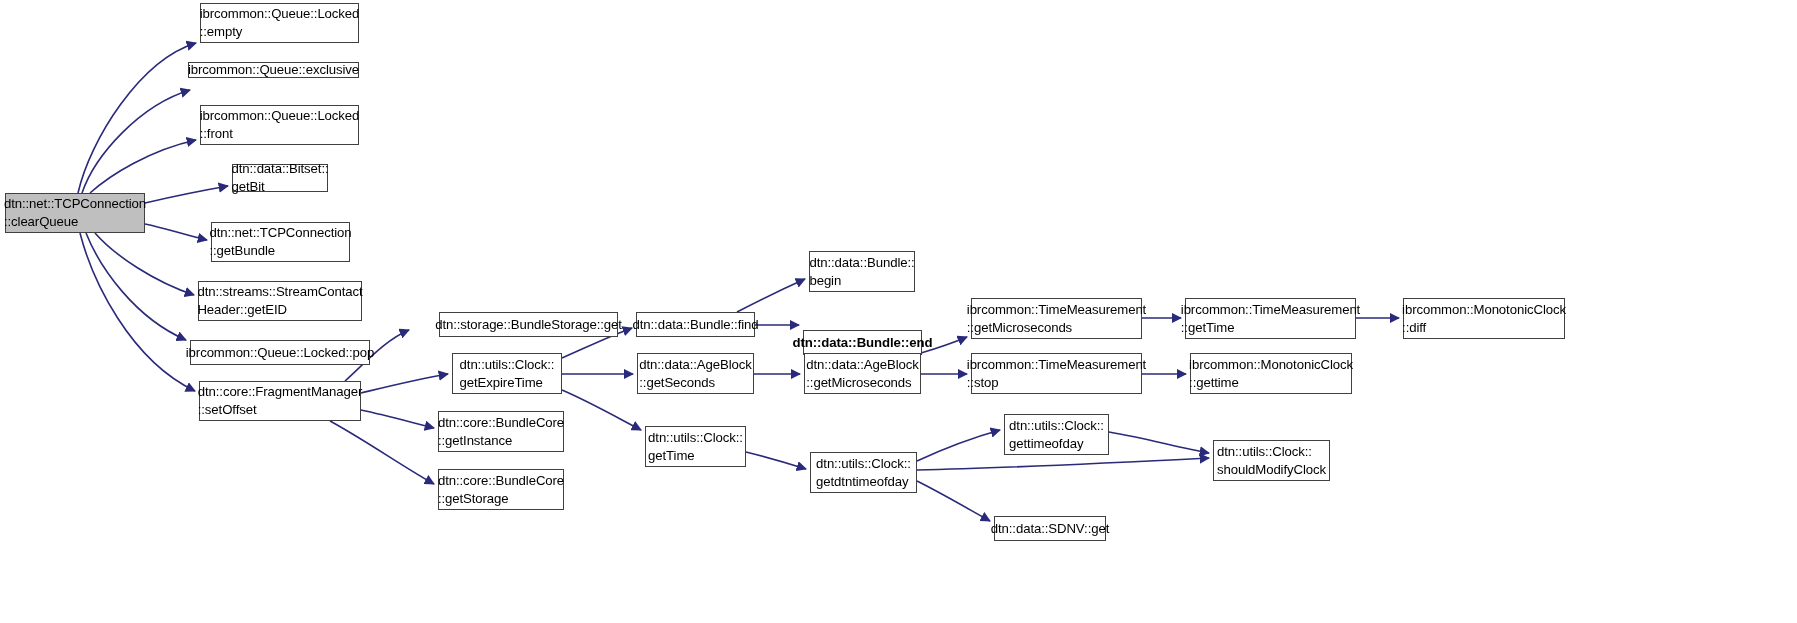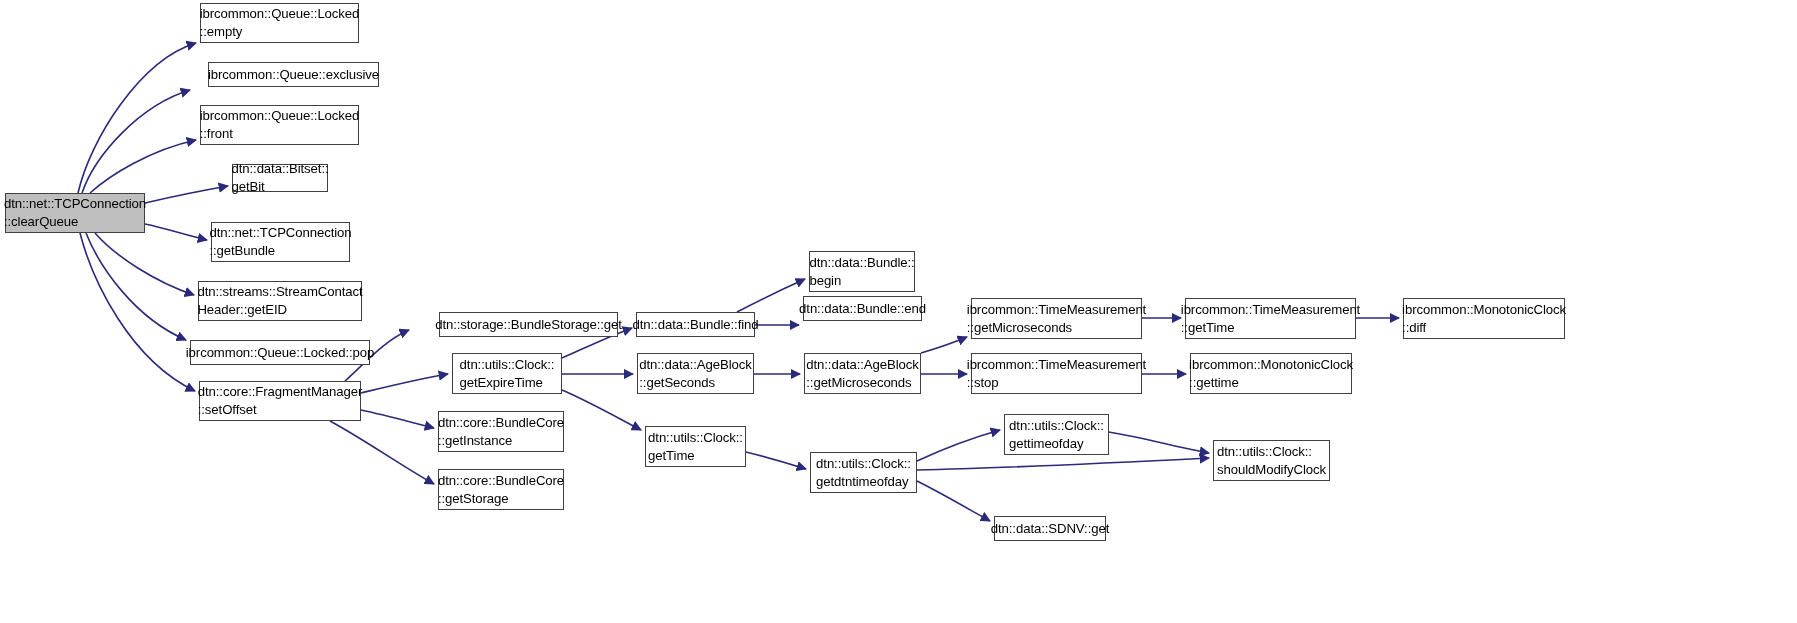--- a/index.html
+++ b/index.html
@@ -88,21 +88,21 @@
         <path d="M 917,481 C 945,495 970,510 990,521" marker-end="url(#arrow)" stroke="#2a2a7a"></path>
         <path d="M 1109,432 C 1145,438 1180,448 1209,453" marker-end="url(#arrow)" stroke="#2a2a7a"></path>
       </g>
   </svg>
 
   <div id="node-layer">
       <div class="node root" style="left: 5px; top: 193px; width: 140px; height: 40px;"><span class="node-label">dtn::net::TCPConnection
 ::clearQueue</span></div>
       <div class="node" style="left: 200px; top: 3px; width: 159px; height: 40px;"><span class="node-label">ibrcommon::Queue::Locked
 ::empty</span></div>
-      <div class="node" style="left: 208px; top: 62px; width: 171px; height: 25px;"><span class="node-label">ibrcommon::Queue::exclusive</span></div>
+      <div class="node" style="left: 188px; top: 62px; width: 171px; height: 16px;"><span class="node-label">ibrcommon::Queue::exclusive</span></div>
       <div class="node" style="left: 200px; top: 105px; width: 159px; height: 40px;"><span class="node-label">ibrcommon::Queue::Locked
 ::front</span></div>
       <div class="node" style="left: 232px; top: 164px; width: 96px; height: 28px;"><span class="node-label">dtn::data::Bitset::
 getBit</span></div>
       <div class="node" style="left: 211px; top: 222px; width: 139px; height: 40px;"><span class="node-label">dtn::net::TCPConnection
 ::getBundle</span></div>
       <div class="node" style="left: 198px; top: 281px; width: 164px; height: 40px;"><span class="node-label">dtn::streams::StreamContact
 Header::getEID</span></div>
       <div class="node" style="left: 190px; top: 340px; width: 180px; height: 25px;"><span class="node-label">ibrcommon::Queue::Locked::pop</span></div>
       <div class="node" style="left: 199px; top: 381px; width: 162px; height: 40px;"><span class="node-label">dtn::core::FragmentManager
@@ -114,21 +114,21 @@
 ::getInstance</span></div>
       <div class="node" style="left: 438px; top: 469px; width: 126px; height: 41px;"><span class="node-label">dtn::core::BundleCore
 ::getStorage</span></div>
       <div class="node" style="left: 636px; top: 312px; width: 119px; height: 25px;"><span class="node-label">dtn::data::Bundle::find</span></div>
       <div class="node" style="left: 637px; top: 353px; width: 117px; height: 41px;"><span class="node-label">dtn::data::AgeBlock
 ::getSeconds</span></div>
       <div class="node" style="left: 645px; top: 426px; width: 101px; height: 41px;"><span class="node-label">dtn::utils::Clock::
 getTime</span></div>
       <div class="node" style="left: 809px; top: 251px; width: 106px; height: 41px;"><span class="node-label">dtn::data::Bundle::
 begin</span></div>
-      <div class="node" style="left: 803px; top: 296px; width: 119px; height: 25px;"><span class="node-label">dtn::data::Bundle::end</span></div>
+      <div class="node" style="left: 803px; top: 330px; width: 119px; height: 25px; font-weight: bold;"><span class="node-label">dtn::data::Bundle::end</span></div>
       <div class="node" style="left: 804px; top: 353px; width: 117px; height: 41px;"><span class="node-label">dtn::data::AgeBlock
 ::getMicroseconds</span></div>
       <div class="node" style="left: 810px; top: 452px; width: 107px; height: 41px;"><span class="node-label">dtn::utils::Clock::
 getdtntimeofday</span></div>
       <div class="node" style="left: 971px; top: 298px; width: 171px; height: 41px;"><span class="node-label">ibrcommon::TimeMeasurement
 ::getMicroseconds</span></div>
       <div class="node" style="left: 971px; top: 353px; width: 171px; height: 41px;"><span class="node-label">ibrcommon::TimeMeasurement
 ::stop</span></div>
       <div class="node" style="left: 1004px; top: 414px; width: 105px; height: 41px;"><span class="node-label">dtn::utils::Clock::
 gettimeofday</span></div>

